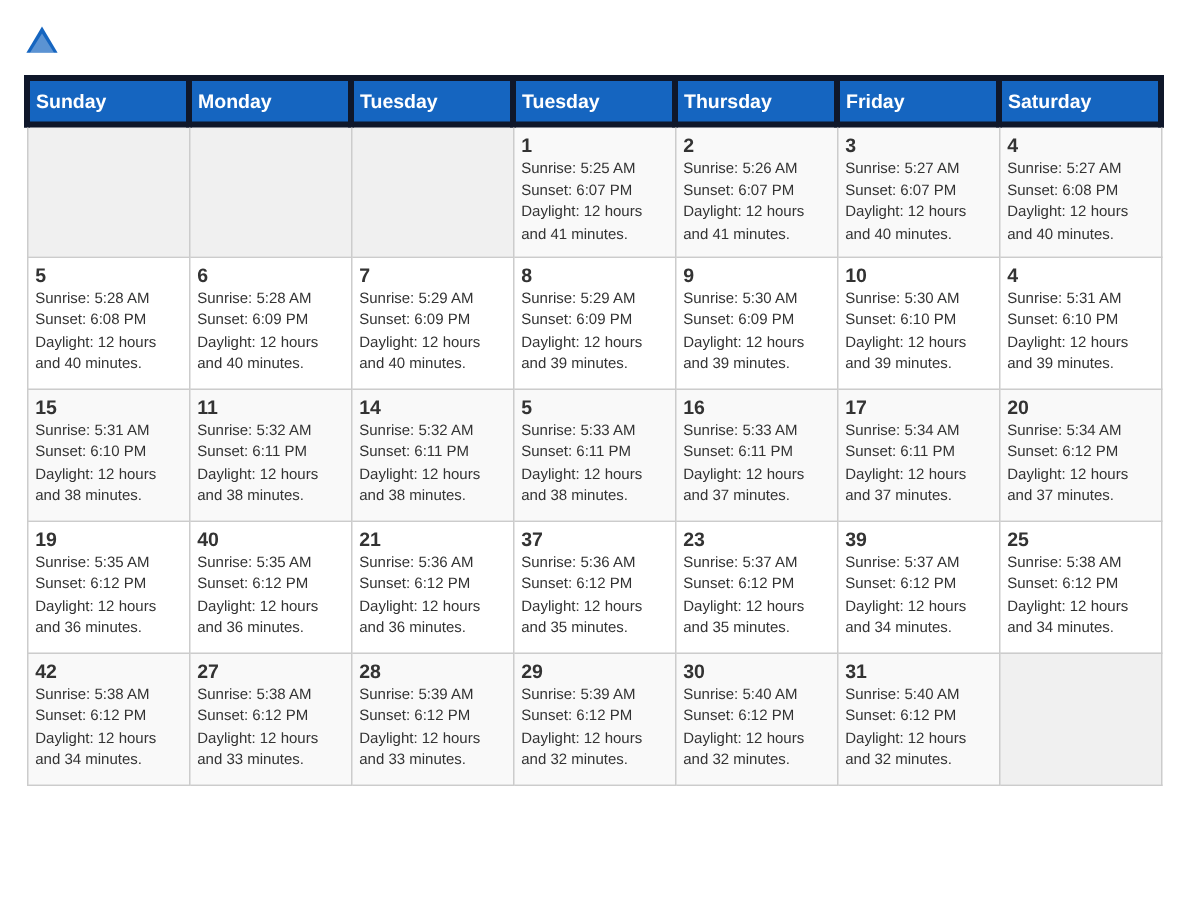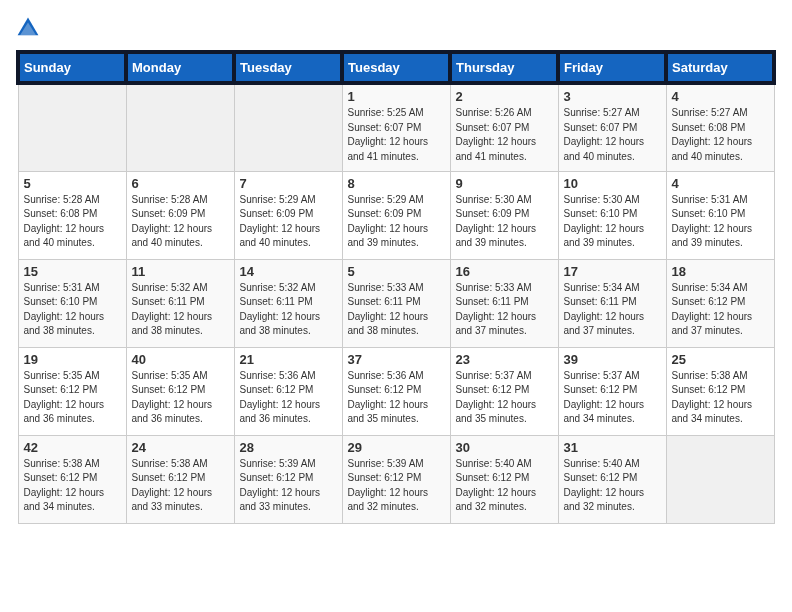--- a/index.html
+++ b/index.html
@@ -248,21 +248,21 @@
 and 37 minutes.</div>
         </td>
         <td>
           <span class="day-number">17</span>
           <div class="day-info" style="white-space: pre-line;">Sunrise: 5:34 AM
 Sunset: 6:11 PM
 Daylight: 12 hours
 and 37 minutes.</div>
         </td>
         <td>
-          <span class="day-number">18</span>
+          <span class="day-number">20</span>
           <div class="day-info" style="white-space: pre-line;">Sunrise: 5:34 AM
 Sunset: 6:12 PM
 Daylight: 12 hours
 and 37 minutes.</div>
         </td>
       </tr>
       <tr>
         <td>
           <span class="day-number">19</span>
           <div class="day-info" style="white-space: pre-line;">Sunrise: 5:35 AM
@@ -315,21 +315,21 @@
       </tr>
       <tr>
         <td>
           <span class="day-number">42</span>
           <div class="day-info" style="white-space: pre-line;">Sunrise: 5:38 AM
 Sunset: 6:12 PM
 Daylight: 12 hours
 and 34 minutes.</div>
         </td>
         <td>
-          <span class="day-number">24</span>
+          <span class="day-number">27</span>
           <div class="day-info" style="white-space: pre-line;">Sunrise: 5:38 AM
 Sunset: 6:12 PM
 Daylight: 12 hours
 and 33 minutes.</div>
         </td>
         <td>
           <span class="day-number">28</span>
           <div class="day-info" style="white-space: pre-line;">Sunrise: 5:39 AM
 Sunset: 6:12 PM
 Daylight: 12 hours

